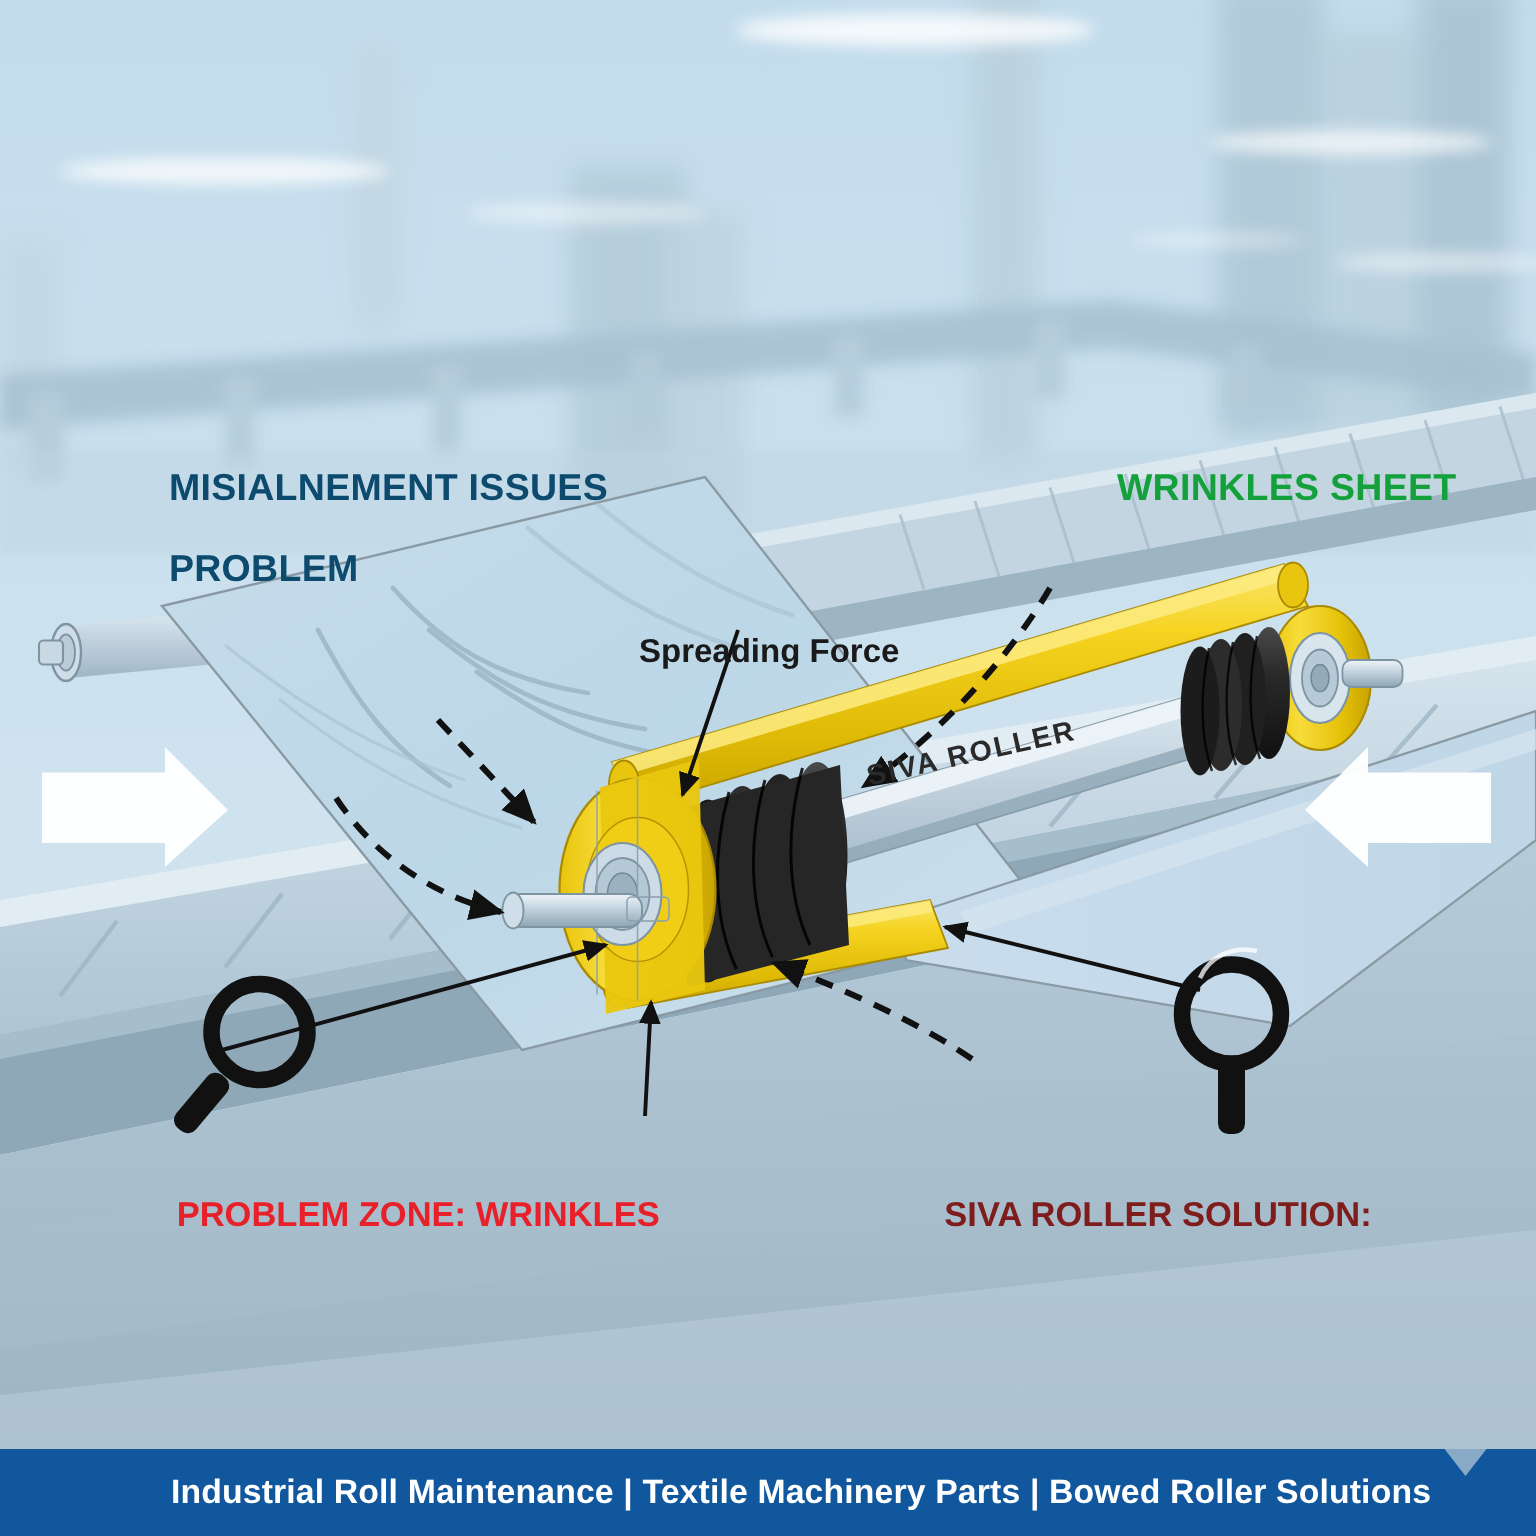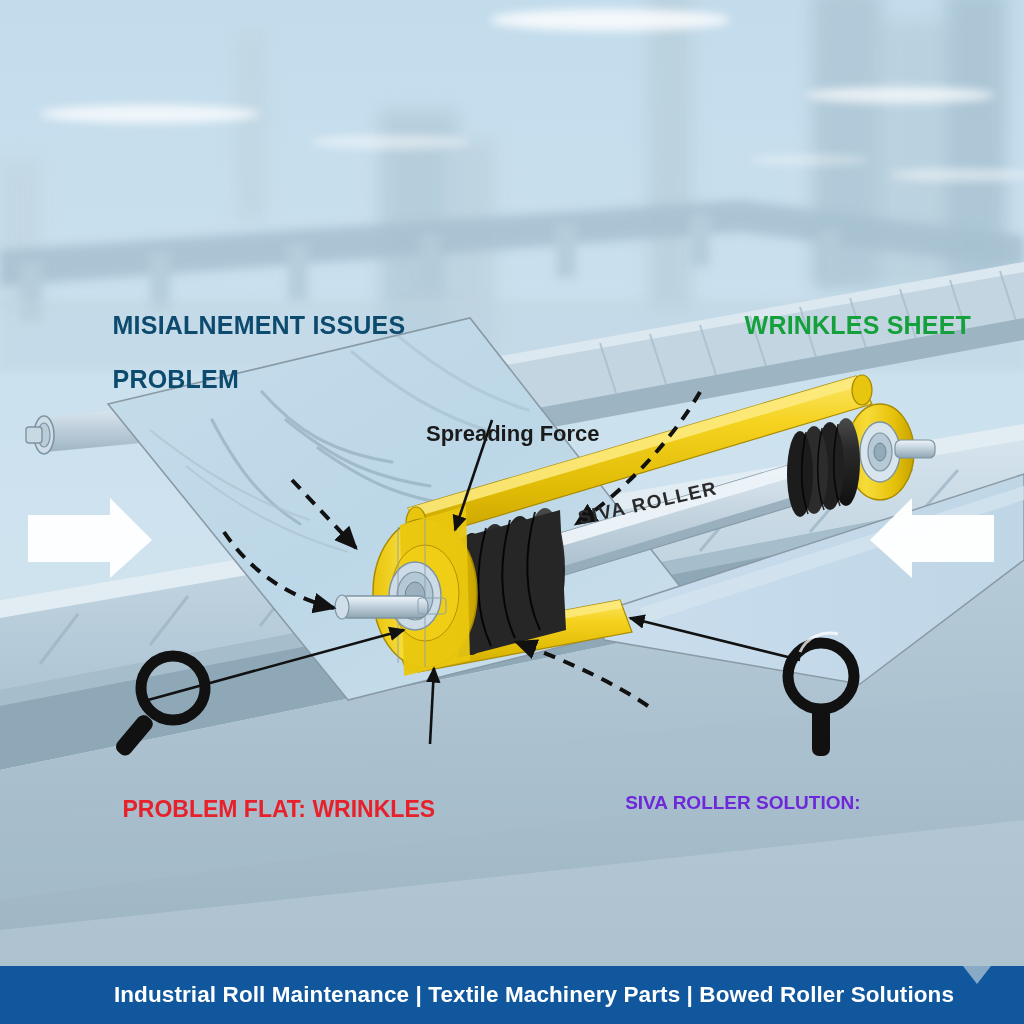--- a/index.html
+++ b/index.html
@@ -7,21 +7,21 @@
   body{width:1024px;height:1024px;overflow:hidden;
        font-family:"Liberation Sans",sans-serif;}
   #stage{position:relative;width:1024px;height:1024px;overflow:hidden;
          background:#cfe2ee;}
   #scene{position:absolute;inset:0;}
   .lbl{position:absolute;font-weight:bold;line-height:1.08;white-space:pre;}
   #label-misalignment{left:84px;top:285px;color:#0c4a6e;font-size:25px;letter-spacing:.2px;}
   #label-flawless{left:716px;top:285px;color:#14a13c;font-size:25px;letter-spacing:.2px;}
   #label-spreading{left:426px;top:390px;color:#1a1a1a;font-size:22px;font-weight:bold;margin-top:32px;}
   #label-problem{left:88px;top:772px;color:#e8202a;font-size:23px;text-align:center;width:356px;}
-  #label-solution{left:604px;top:772px;color:#6d28d9;font-size:19px;width:340px;}
+  #label-solution{left:604px;top:772px;color:#7f1d1d;font-size:23px;width:340px;}
   #label-siva-roller{position:absolute;left:576px;top:508px;color:#2a2a2a;font-size:19px;
       font-weight:600;letter-spacing:1.5px;transform:rotate(-12.5deg);transform-origin:left top;}
   #footer-bar{position:absolute;left:0;bottom:0;width:1024px;height:58px;background:#10579d;}
   #footer-text{position:absolute;left:0;bottom:0;width:1024px;height:58px;
       display:flex;align-items:center;justify-content:center;color:#ffffff;
       font-size:22.5px;font-weight:bold;letter-spacing:.1px;padding-left:22px;}
   #footer-notch{position:absolute;left:963px;bottom:40px;width:0;height:0;
       border-left:14px solid transparent;border-right:14px solid transparent;
       border-top:18px solid #9db9cf;opacity:.85;}
 </style>
@@ -318,21 +318,21 @@
 
   <div class="lbl" id="label-flawless">
     <span>WRINKLES SHEET</span>
   </div>
 
   <div class="lbl" id="label-spreading">Spreading Force</div>
 
   <div id="label-siva-roller">SIVA ROLLER</div>
 
   <div class="lbl" id="label-problem">
-    <span>PROBLEM FLAT: WRINKLES</span><br>
+    <span>PROBLEM ZONE: WRINKLES</span><br>
   </div>
 
   <div class="lbl" id="label-solution">
     <span>SIVA ROLLER SOLUTION:</span><br>
   </div>
 
   <div id="footer-bar"></div>
   <div id="footer-notch"></div>
   <div id="footer-text">Industrial Roll Maintenance | Textile Machinery Parts | Bowed Roller Solutions</div>
 

